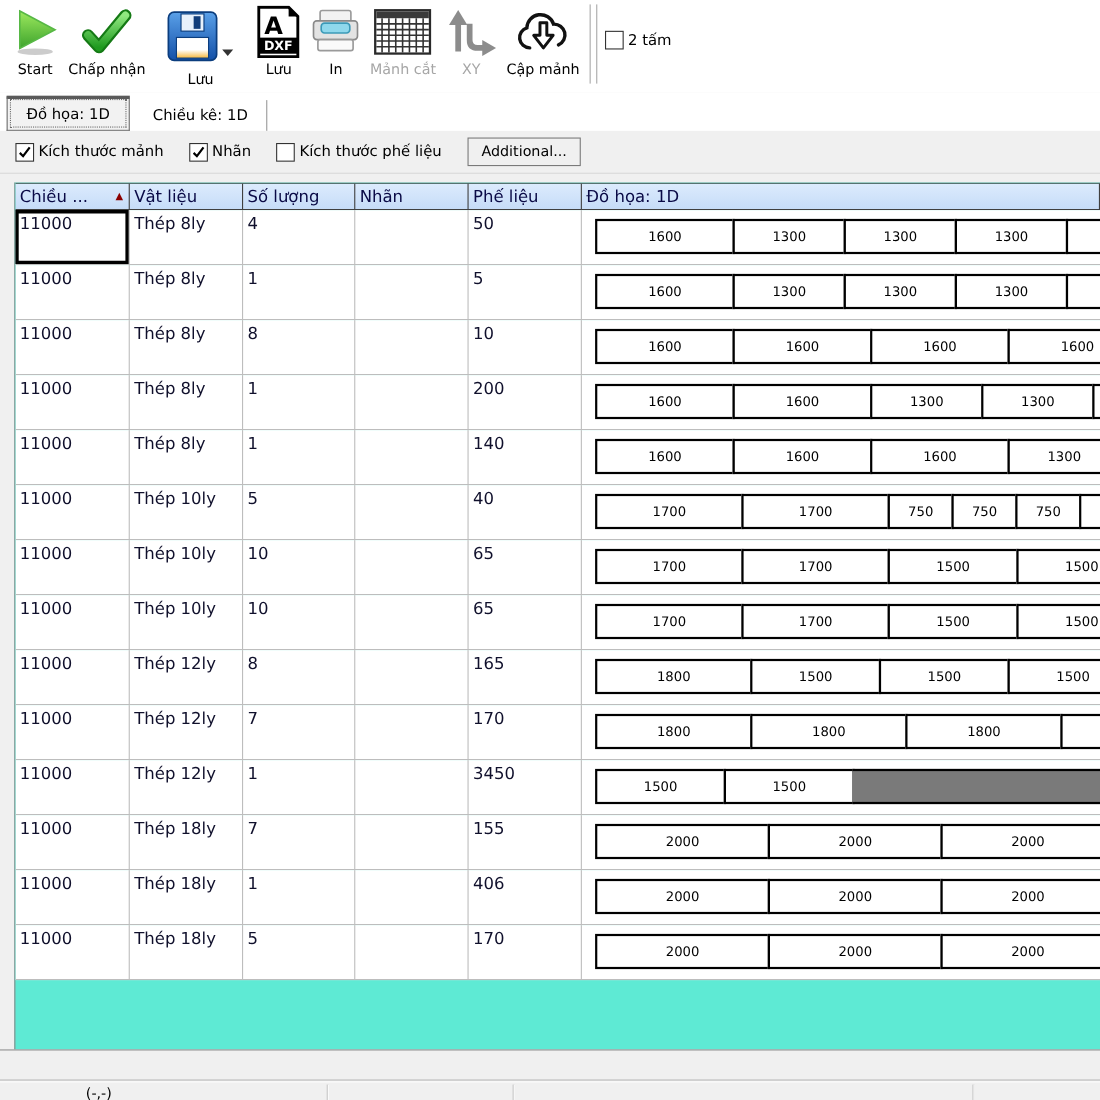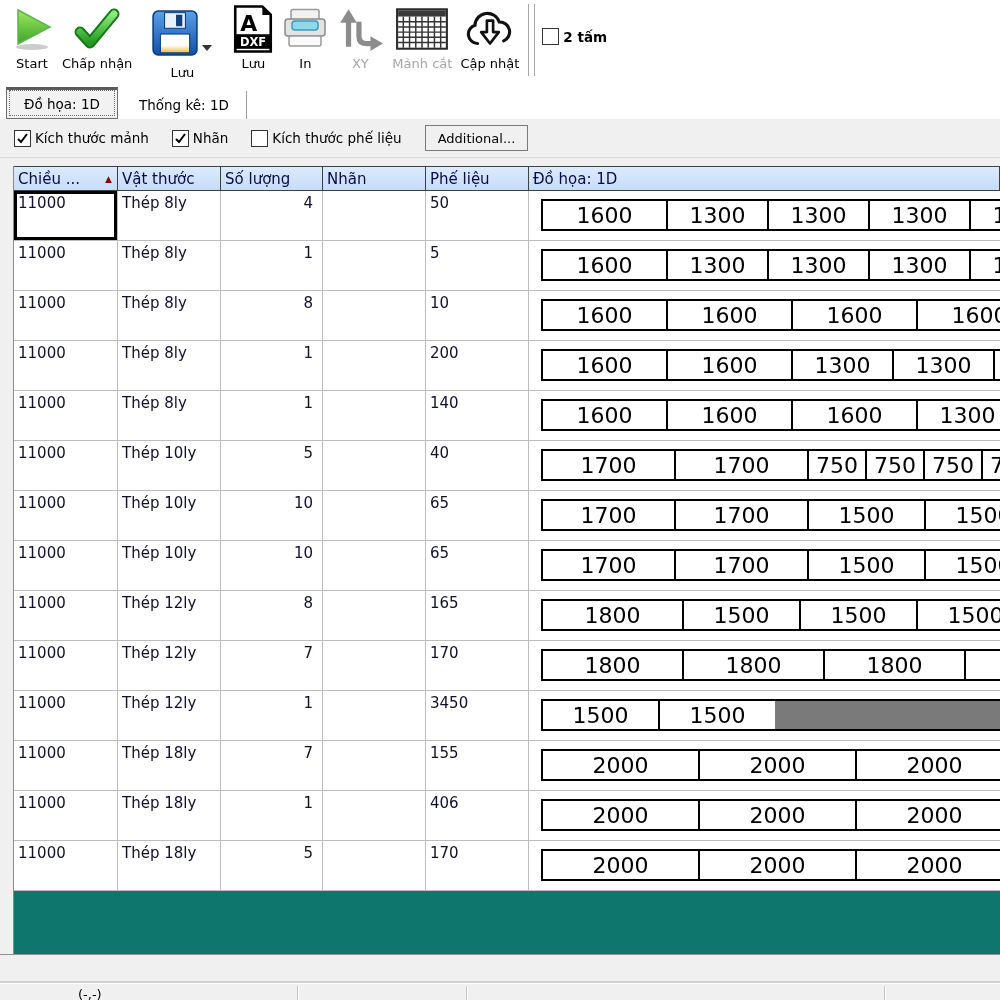--- a/index.html
+++ b/index.html
@@ -10,53 +10,53 @@
     -webkit-font-smoothing:antialiased;
   }
   
   .toolbar{position:absolute;left:0;top:0;width:1000px;height:84px;background:#ffffff;display:flex;align-items:flex-start;padding-left:6px;box-sizing:border-box;}
   .tbtn{display:flex;flex-direction:column;align-items:center;justify-content:flex-start;height:80px;padding:4px 4px 0 4px;position:relative;cursor:default;}
   .tbtn .icon{height:50px;display:flex;align-items:center;justify-content:center;}
   .tbtn .tlabel{font-size:13px;color:#000;margin-top:2px;white-space:nowrap;}
   .tbtn.disabled .tlabel{color:#a6a6a6;}
   .dd-arrow{width:0;height:0;border-left:5px solid transparent;border-right:5px solid transparent;border-top:6px solid #333;align-self:center;margin:30px 2px 0 3px;}
   .tsep{width:1px;background:#a8a8a8;height:72px;margin:4px 5px 0 5px;}
-  .chk2tam{display:flex;align-items:center;margin-top:28px;margin-left:2px;font-weight:bold;}
+  .chk2tam{display:flex;align-items:center;margin-top:28px;margin-left:2px;}
   
   .cbox{width:17px;height:17px;background:#fff;border:1px solid #333;box-sizing:border-box;display:inline-flex;align-items:center;justify-content:center;flex:none;}
   .cbox svg{display:block;}
   .clabel{font-size:13.5px;color:#000;margin-left:4px;white-space:nowrap;}
   
   .tabstrip{position:absolute;left:0;top:84px;width:1000px;height:35px;background:#ffffff;display:flex;align-items:flex-end;padding-left:6px;box-sizing:border-box;}
   .tab{height:28px;display:flex;align-items:center;padding:0 17px;font-size:13.5px;color:#000;border-right:1px solid #9a9a9a;cursor:default;}
   .tab.active{background:#f2f2f2;border:1px solid #6e6e6e;border-top:3px solid #5a5a5a;outline:1px dotted #6a6a6a;outline-offset:-4px;margin-right:4px;}
   
   .filterbar{position:absolute;left:0;top:119px;width:1000px;height:39px;background:#f0f0f0;border-bottom:1px solid #d9d9d9;display:flex;align-items:center;padding-left:14px;box-sizing:border-box;}
   .fitem{display:flex;align-items:center;margin-right:23px;}
   .btn-additional{height:26px;padding:0 12px;background:#f0f0f0;border:1px solid #7a7a7a;font-size:13px;color:#000;font-family:inherit;margin-left:0;}
   
-  .tablewrap{position:absolute;left:13px;top:166px;width:987px;height:800px;background:#0f766e;border-left:1px solid #8a8a8a;border-bottom:1px solid #9a9a9a;box-sizing:border-box;overflow:hidden;}
+  .tablewrap{position:absolute;left:13px;top:166px;width:987px;height:800px;background:#5eead4;border-left:1px solid #8a8a8a;border-bottom:1px solid #9a9a9a;box-sizing:border-box;overflow:hidden;}
   .thead{display:flex;height:25px;background:linear-gradient(#dcebfd,#c6dcf8);border-top:1px solid #404040;border-bottom:1px solid #404040;box-sizing:border-box;}
   .hcell{display:flex;align-items:center;justify-content:space-between;font-size:15px;color:#0a0a46;border-right:1px solid #404040;box-sizing:border-box;padding:0 5px 0 4px;white-space:nowrap;overflow:hidden;}
   .sortmark{font-size:9px;color:#8b0000;margin-left:3px;}
   .col-length{width:104px;flex:none;}
   .col-material{width:103px;flex:none;}
   .col-qty{width:102px;flex:none;}
   .col-label{width:103px;flex:none;}
   .col-scrap{width:103px;flex:none;}
   .col-graphic{flex:1;min-width:0;}
   .trow{display:flex;height:50px;border-bottom:1px solid #bdbdbd;box-sizing:border-box;background:#fff;}
   .tcell{border-right:1px solid #bdbdbd;box-sizing:border-box;font-size:15px;color:#10102c;overflow:hidden;position:relative;}
   .tcell span{display:block;padding:3px 5px 0 4px;}
-  .col-qty span{text-align:right;padding-right:9px;}
+  .col-qty span{padding-right:9px;}
   .tcell.focused{box-shadow:inset 0 0 0 2px #000, inset 0 0 0 3px #000;}
   .tcell.col-graphic{border-right:none;}
   
   .bar{position:absolute;left:12px;top:8px;height:32px;display:flex;align-items:flex-start;white-space:nowrap;}
-  .seg{height:32px;box-sizing:border-box;border:2px solid #000;margin-left:-2px;background:#fff;display:flex;align-items:center;justify-content:center;font-size:22px;color:#000;flex:none;overflow:hidden;}
+  .seg{height:32px;box-sizing:border-box;border:2px solid #000;margin-left:-2px;background:#fff;display:flex;align-items:center;justify-content:center;font-size:12px;color:#000;flex:none;overflow:hidden;}
   .seg:first-child{margin-left:0;}
   .scrapblock{height:32px;box-sizing:border-box;background:#7a7a7a;border:2px solid #000;border-left:none;margin-left:-2px;flex:none;}
   
   .bottomarea{position:absolute;left:0;top:954px;width:1000px;height:46px;background:#f0f0f0;border-top:1px solid #909090;}
   .statusbar{position:absolute;left:0;top:983px;width:1000px;height:17px;background:#f0f0f0;border-top:1px solid #ffffff;box-shadow:0 -2px 0 #d0d0d0;}
   .statusbar .coords{position:absolute;left:78px;top:3px;font-size:13px;color:#000;}
   .sdiv{position:absolute;top:2px;width:1px;height:20px;background:#c6c6c6;border-right:1px solid #fff;}
 </style>
 </head>
 <body>
@@ -139,69 +139,69 @@
         <rect x="3" y="11" width="40" height="17" rx="3" fill="#e3e3e3" stroke="#8a8a8a" stroke-width="1.5"></rect>
         <rect x="10" y="13" width="26" height="9" rx="3" fill="#8fd8ec" stroke="#3c9ab8" stroke-width="1.5"></rect>
         <rect x="7" y="28" width="32" height="10" rx="2" fill="#fafafa" stroke="#9a9a9a" stroke-width="1.5"></rect>
       </svg>
     </span>
     <span class="tlabel">In</span>
   </div>
 
   <div class="tbtn disabled">
     <span class="icon">
+      <svg width="56" height="44" viewBox="0 0 54 42">
+        <rect x="3" y="2" width="48" height="38" fill="#ffffff" stroke="#2a2a2a" stroke-width="2"></rect>
+        <rect x="4" y="3" width="46" height="6" fill="#3a3a3a"></rect>
+        <path d="M9 9V39 M15 9V39 M21 9V39 M27 9V39 M33 9V39 M39 9V39 M45 9V39" stroke="#333" stroke-width="1.4"></path>
+        <path d="M4 14H50 M4 19H50 M4 24H50 M4 29H50 M4 34H50" stroke="#333" stroke-width="1.4"></path>
+      </svg>
+    </span>
+    <span class="tlabel">Mảnh cắt</span>
+  </div>
+
+  <div class="tbtn disabled">
+    <span class="icon">
       <svg width="48" height="44" viewBox="0 0 46 42">
         <path d="M12 38 V13" stroke="#8c8c8c" stroke-width="5" fill="none"></path>
         <polygon points="12,2 4,15 20,15" fill="#8c8c8c"></polygon>
         <path d="M22 14 V28 Q22 35 29 35 H34" stroke="#8c8c8c" stroke-width="5" fill="none"></path>
         <polygon points="45,35 33,28 33,42" fill="#8c8c8c"></polygon>
       </svg>
     </span>
     <span class="tlabel">XY</span>
   </div>
 
-  <div class="tbtn disabled">
-    <span class="icon">
-      <svg width="56" height="44" viewBox="0 0 54 42">
-        <rect x="3" y="2" width="48" height="38" fill="#ffffff" stroke="#2a2a2a" stroke-width="2"></rect>
-        <rect x="4" y="3" width="46" height="6" fill="#3a3a3a"></rect>
-        <path d="M9 9V39 M15 9V39 M21 9V39 M27 9V39 M33 9V39 M39 9V39 M45 9V39" stroke="#333" stroke-width="1.4"></path>
-        <path d="M4 14H50 M4 19H50 M4 24H50 M4 29H50 M4 34H50" stroke="#333" stroke-width="1.4"></path>
-      </svg>
-    </span>
-    <span class="tlabel">Mảnh cắt</span>
-  </div>
-
   <div class="tbtn">
     <span class="icon">
       <svg width="56" height="50" viewBox="0 0 54 48">
         <path d="M15 38 a9 9 0 0 1 -2.5 -17.6 a12 12 0 0 1 23.4 -3.2 a9.5 9.5 0 0 1 4.3 18.2" fill="none" stroke="#111" stroke-width="3" stroke-linecap="round"></path>
         <path d="M24 16 h6 v11 h5.5 L27 38 l-8.5 -11 H24 z" fill="#fff" stroke="#111" stroke-width="2.6" stroke-linejoin="round"></path>
       </svg>
     </span>
-    <span class="tlabel">Cập nhật</span>
+    <span class="tlabel">Cập mảnh</span>
   </div>
 
   <div class="tsep"></div>
   <div class="tsep" style="margin-left:0;"></div>
 
   <div class="chk2tam">
     <span class="cbox">
       
     </span>
     <span class="clabel">2 tấm</span>
   </div>
 </div>
 
 <div class="tabstrip">
   <div class="tab active">
     <span>Đồ họa: 1D</span>
   </div>
   <div class="tab">
-    <span>Thống kê: 1D</span>
+    <span>Chiều kê: 1D</span>
   </div>
 </div>
 
 <div class="filterbar">
   <div class="fitem">
     <span class="cbox">
       <svg class="mark" width="13" height="13" viewBox="0 0 13 13" style="display: block;">
           <path d="M2 7 L5 10 L11 2" stroke="#000" stroke-width="2" fill="none"></path>
         </svg>
     </span>
@@ -224,21 +224,21 @@
   <button class="btn-additional">Additional...</button>
 </div>
 
 <div class="tablewrap">
   <div class="thead">
     <div class="hcell col-length">
       <span>Chiều ...</span>
       <span class="sortmark">▲</span>
     </div>
     <div class="hcell col-material">
-      <span>Vật thước</span>
+      <span>Vật liệu</span>
     </div>
     <div class="hcell col-qty">
       <span>Số lượng</span>
     </div>
     <div class="hcell col-label">
       <span>Nhãn</span>
     </div>
     <div class="hcell col-scrap">
       <span>Phế liệu</span>
     </div>

